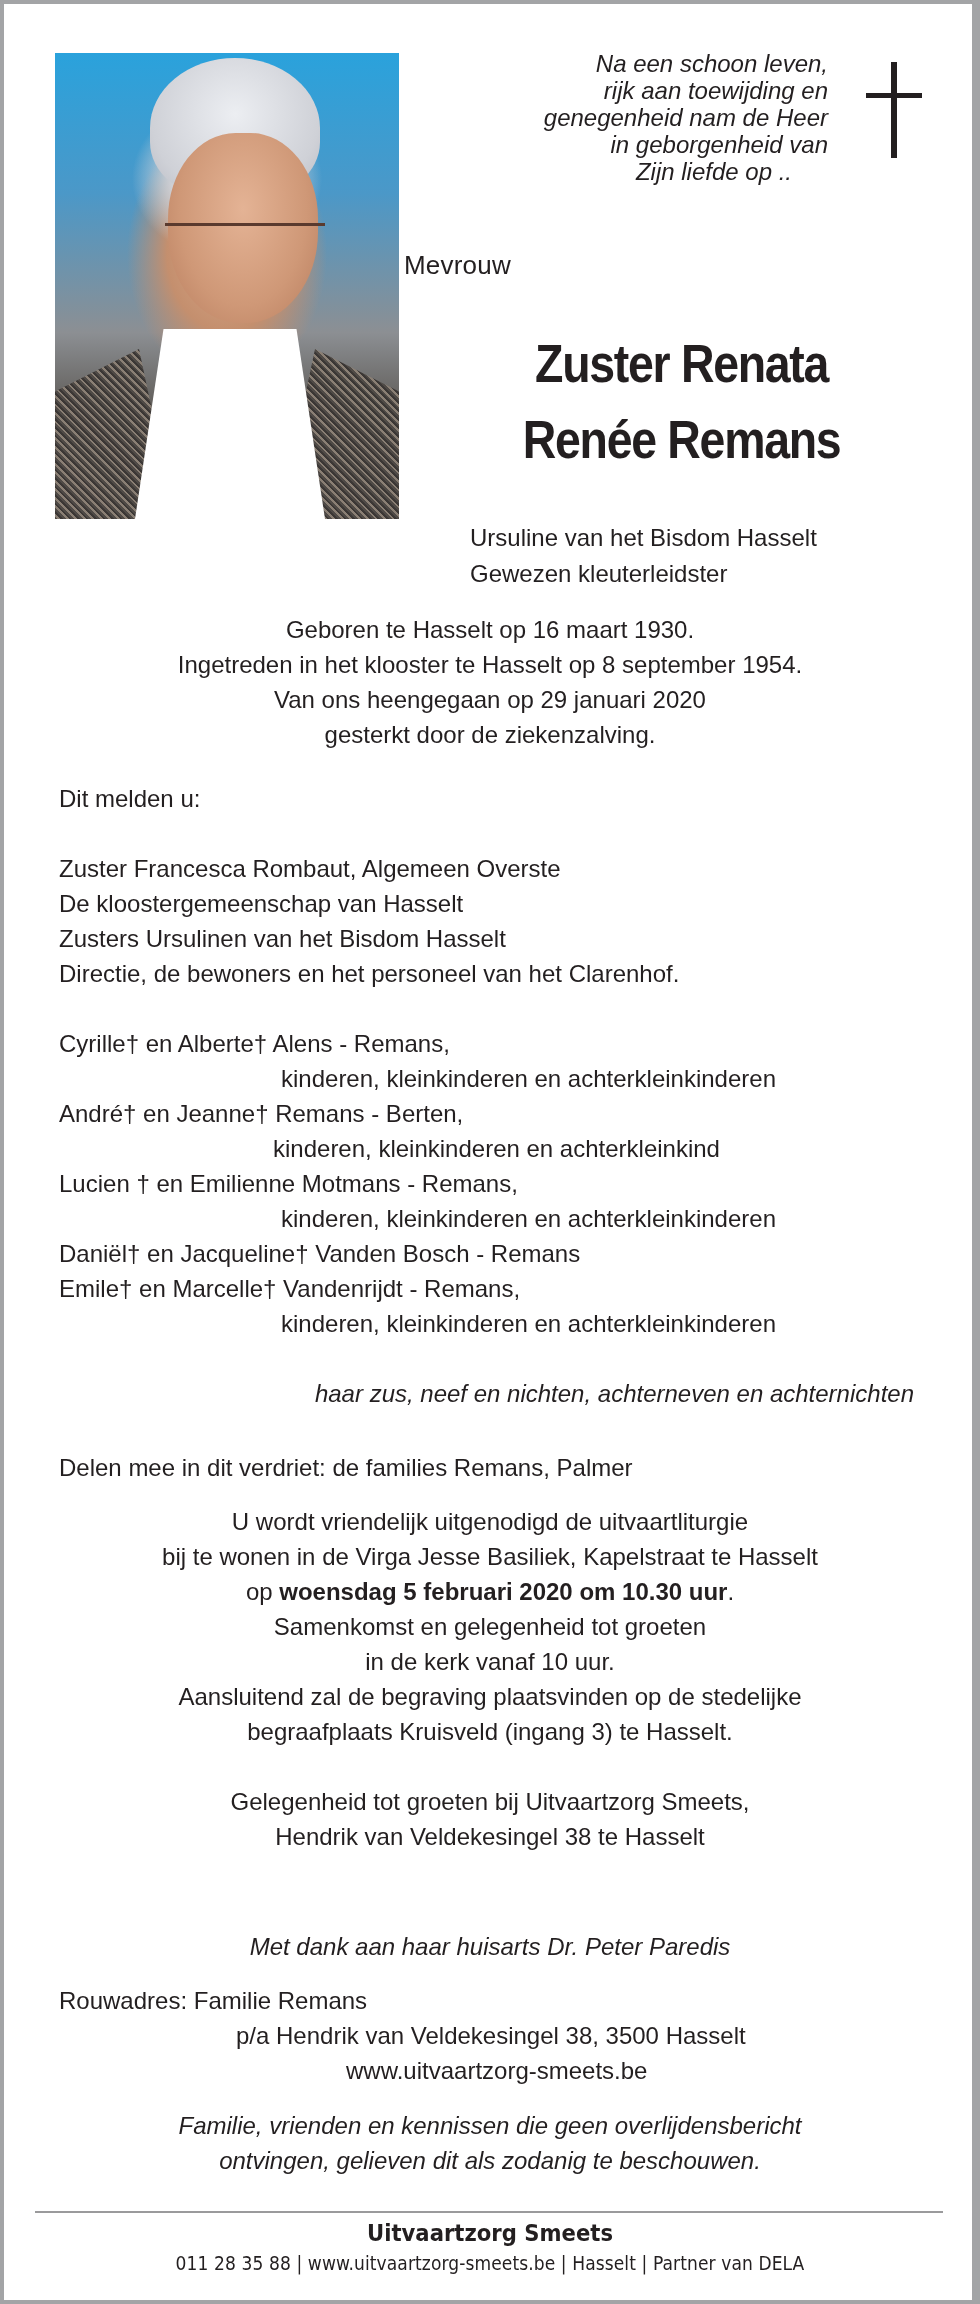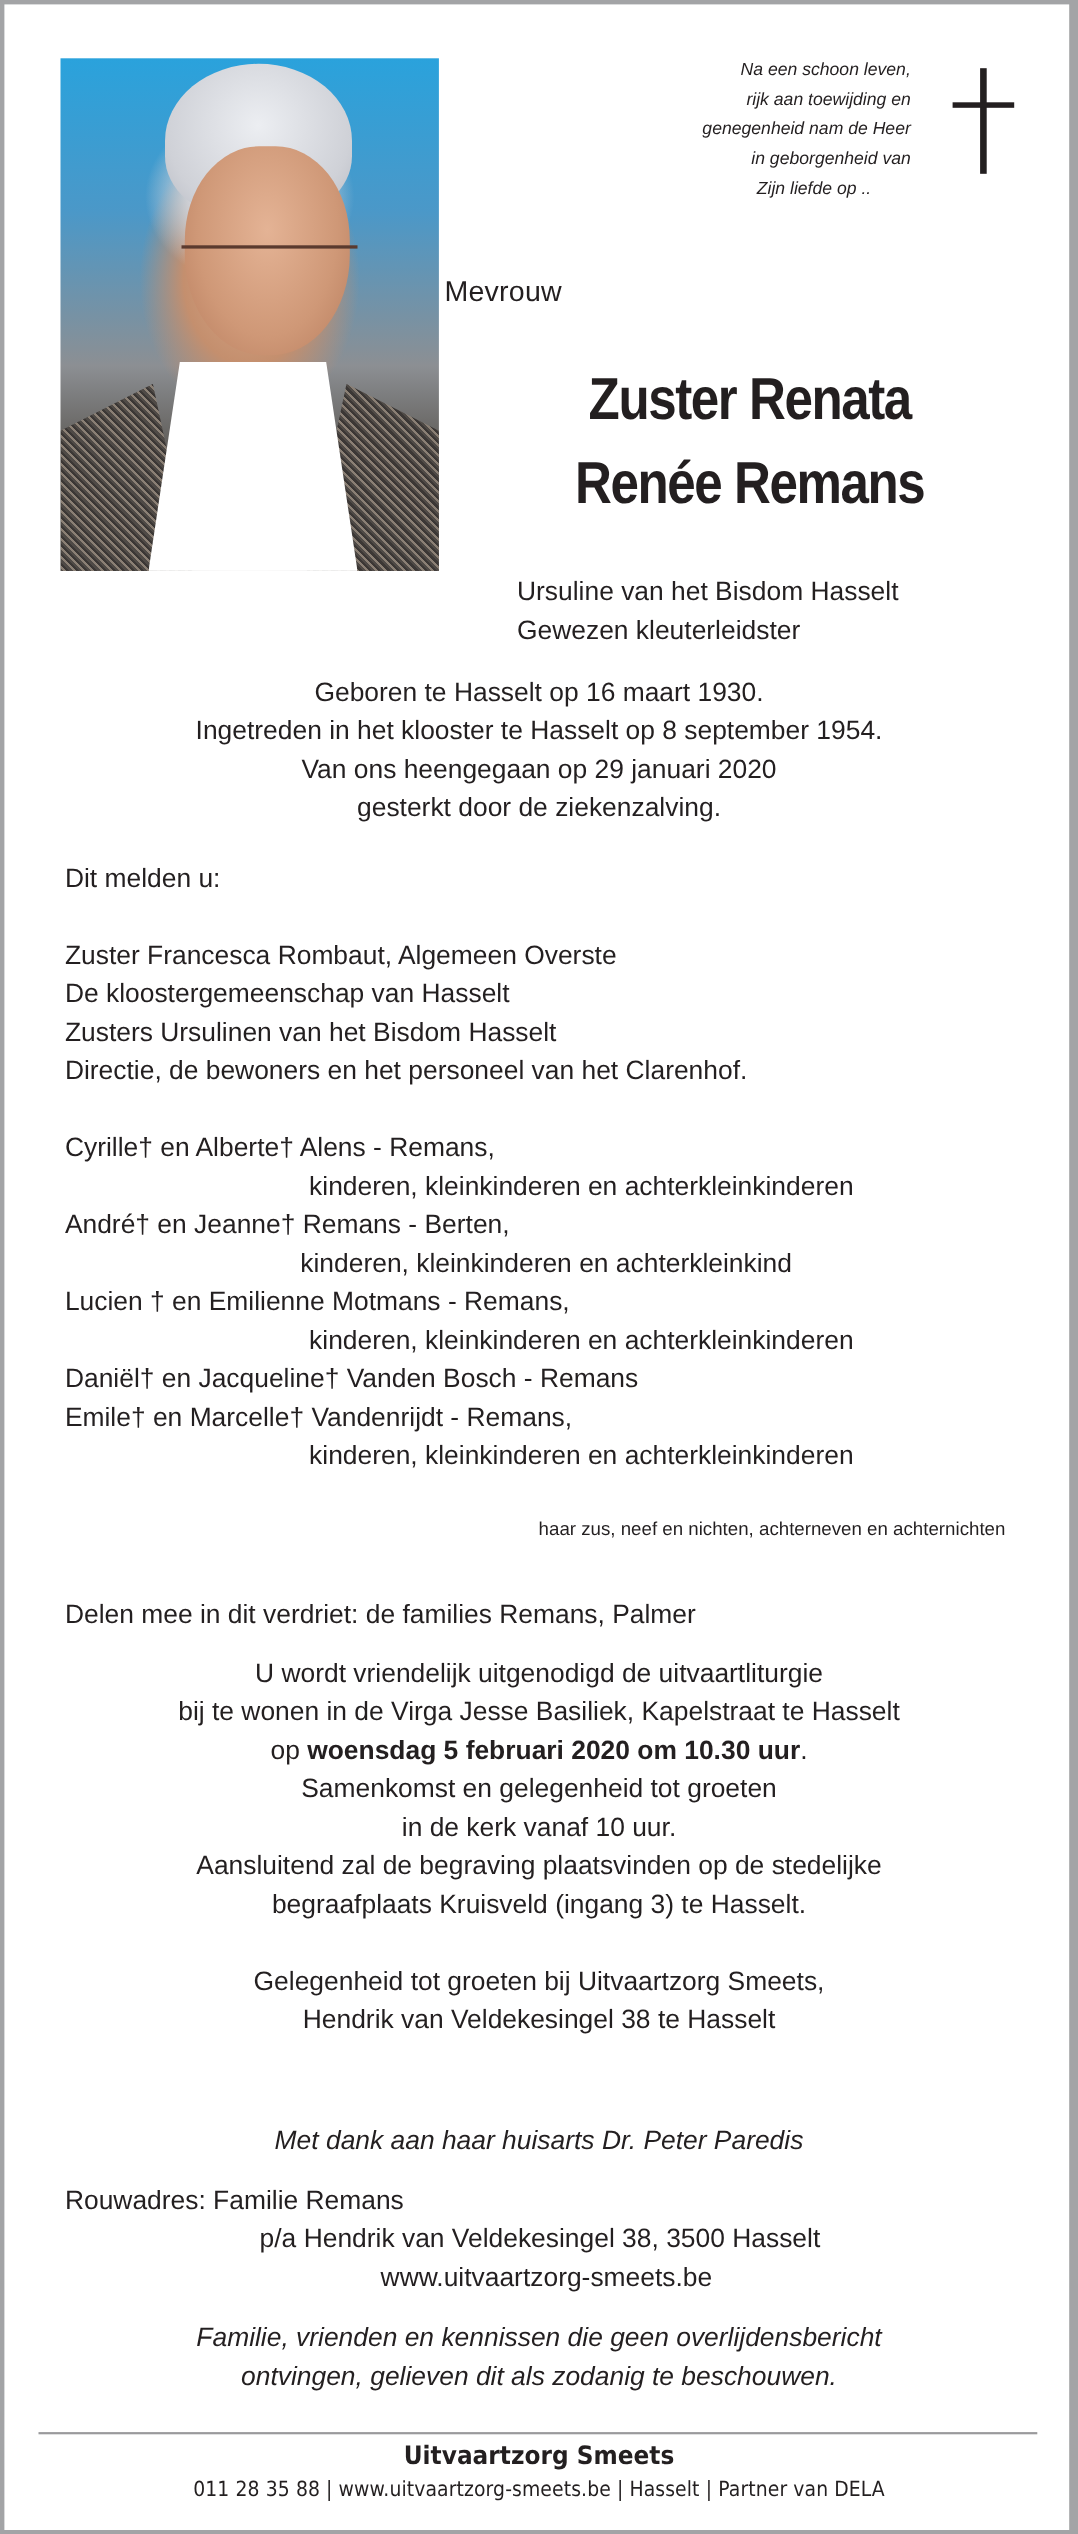--- a/index.html
+++ b/index.html
@@ -54,21 +54,21 @@
       clip-path: polygon(15% 0, 85% 0, 100% 100%, 0 100%);
     }
     .cross { position: absolute; left: 866px; top: 62px; width: 56px; height: 96px; }
     .cross .v { position: absolute; left: 25px; top: 0; width: 6px; height: 96px; background: #231f20; }
     .cross .h { position: absolute; left: 0; top: 31px; width: 56px; height: 5px; background: #231f20; }
 
     .motto {
       position: absolute; right: 152px; top: 50px;
       text-align: right;
       font-style: italic;
-      font-size: 16px;
+      font-size: 24px;
       line-height: 27px;
       width: 420px;
     }
     .motto .last { display: block; padding-right: 36px; }
     .title-mevrouw {
       position: absolute; left: 440px; top: 250px; width: 490px;
       text-align: left; font-size: 26px; letter-spacing: 0.2px;
       margin-left: -36px;
     }
     .name-block {
@@ -83,21 +83,21 @@
     }
     .subtitle {
       position: absolute; left: 470px; top: 520px;
       font-size: 24px; line-height: 36px;
     }
     .centered { position: absolute; left: 40px; width: 900px; text-align: center; font-size: 24px; line-height: 35px; }
     .left-block { position: absolute; left: 59px; font-size: 24px; line-height: 35px; }
     .indent-1 { padding-left: 222px; display: block; }
     .indent-2 { padding-left: 214px; display: block; }
     .italic { font-style: italic; }
-    .right-it { position: absolute; left: 40px; width: 874px; text-align: right; font-size: 17px; }
+    .right-it { position: absolute; left: 40px; width: 874px; text-align: right; font-style: italic; font-size: 24px; }
     .footer-line { position: absolute; left: 35px; top: 2211px; width: 908px; height: 2px; background: #9a9a9c; }
     .footer-title {
       position: absolute; left: 0; top: 2220px; width: 980px; text-align: center;
       font-family: "DejaVu Sans", sans-serif; font-weight: bold; font-size: 23px;
       transform: scaleX(0.92);
     }
     .footer-info {
       position: absolute; left: 0; top: 2252px; width: 980px; text-align: center;
       font-family: "DejaVu Sans", sans-serif; font-size: 19px; letter-spacing: 0.1px;
       transform: scaleX(0.9);

